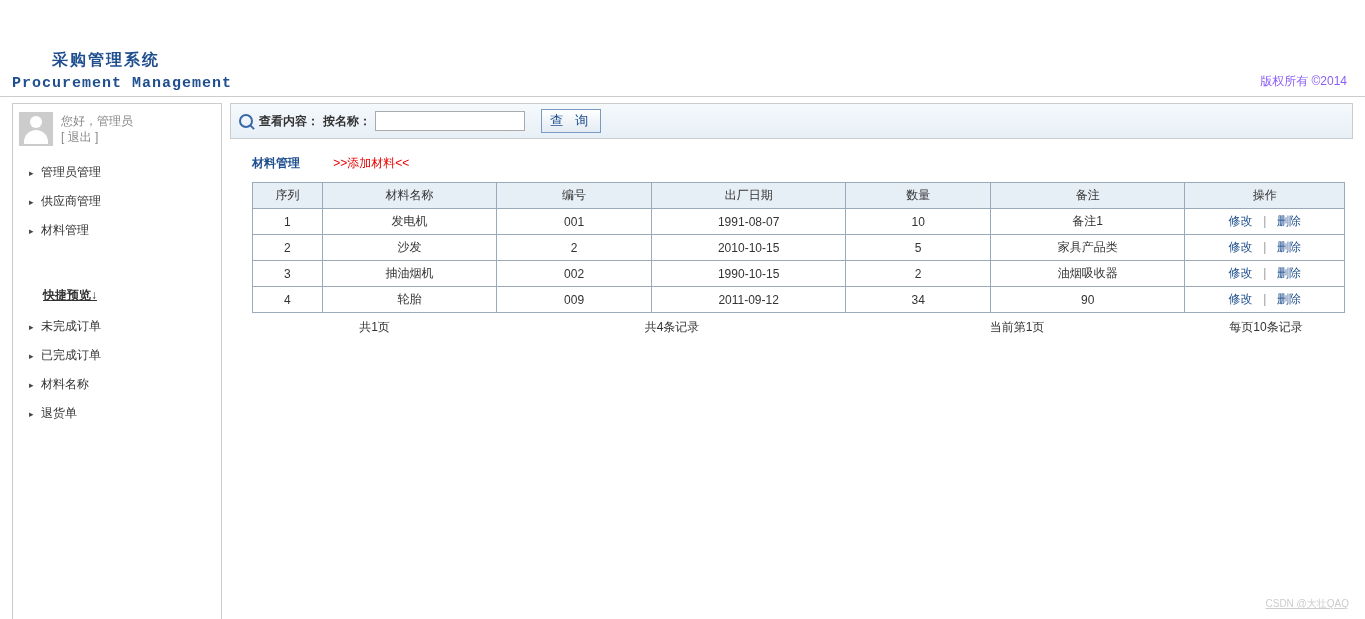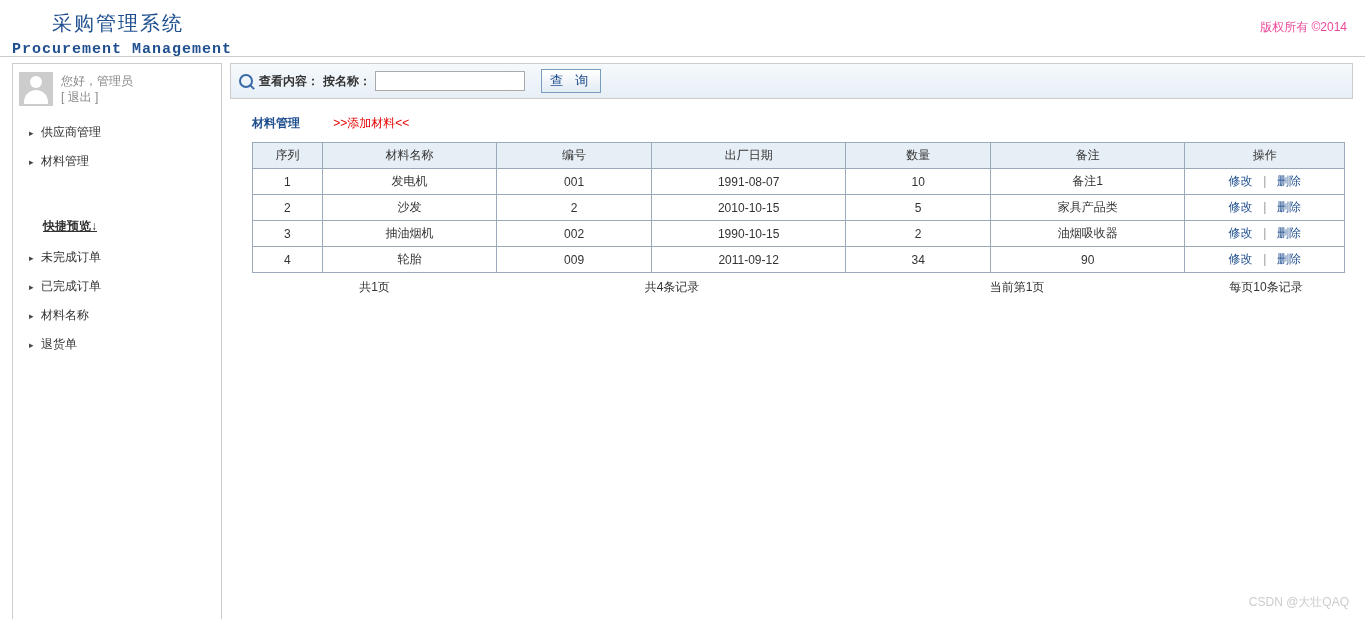--- a/index.html
+++ b/index.html
@@ -9,40 +9,41 @@
     color: #333;
     background: #fff;
     width: 1365px;
   }
   .header {
     position: relative;
     height: 56px;
     padding-left: 12px;
   }
   .header .title-cn {
-    font-size: 20px;
-    font-weight: normal;
+    font-size: 16px;
+    font-weight: bold;
     color: #1F4F8F;
     letter-spacing: 2px;
     padding-top: 10px;
     padding-left: 40px;
+    margin-top: 40px;
   }
   .header .title-en {
     font-family: "Courier New", monospace;
     font-size: 15px;
     font-weight: bold;
     letter-spacing: 1px;
     color: #1F4F8F;
     margin-top: 4px;
   }
   .header .copyright {
     position: absolute;
     right: 18px;
-    bottom: 20px;
-    color: #ec4899;
+    bottom: 6px;
+    color: #8b5cf6;
     font-size: 12px;
   }
   .divider { border-top: 1px solid #ccc; }
   .app-body { display: flex; }
   .sidebar {
     width: 210px;
     border: 1px solid #ccc;
     margin: 6px 4px 20px 12px;
     height: 588px;
     overflow: hidden;
@@ -176,22 +177,23 @@
   .summary div { text-align: center; }
   .s1 { width: 245px; }
   .s2 { width: 350px; }
   .s3 { width: 340px; }
   .s4 { flex: 1; }
   .watermark {
     position: fixed;
     right: 16px;
     bottom: 8px;
     color: #ccc;
-    font-size: 12px;
+    font-size: 10px;
     pointer-events: none;
+    text-decoration: underline;
   }
 </style>
 </head>
 <body>
 
 <div class="header">
   <div class="title-cn">采购管理系统</div>
   <div class="title-en">Procurement Management</div>
   <div class="copyright">版权所有   ©2014</div>
 </div>
@@ -203,20 +205,21 @@
       <div class="avatar"></div>
       <div class="user-text">
         <div>
           <span>您好，</span><span>管理员</span>
         </div>
         <div class="logout">[ 退出 ]</div>
       </div>
     </div>
 
     <div class="nav-sec" id="nav-g1">
+        <div class="nav-item">管理员管理</div>
         <div class="nav-item">供应商管理</div>
         <div class="nav-item">材料管理</div>
       </div>
     <div class="nav-gap-s"></div>
     <div class="nav-heading">快捷预览↓</div>
     <div class="nav-sec" id="nav-g2">
         <div class="nav-item">未完成订单</div>
         <div class="nav-item">已完成订单</div>
         <div class="nav-item">材料名称</div>
         <div class="nav-item">退货单</div>

